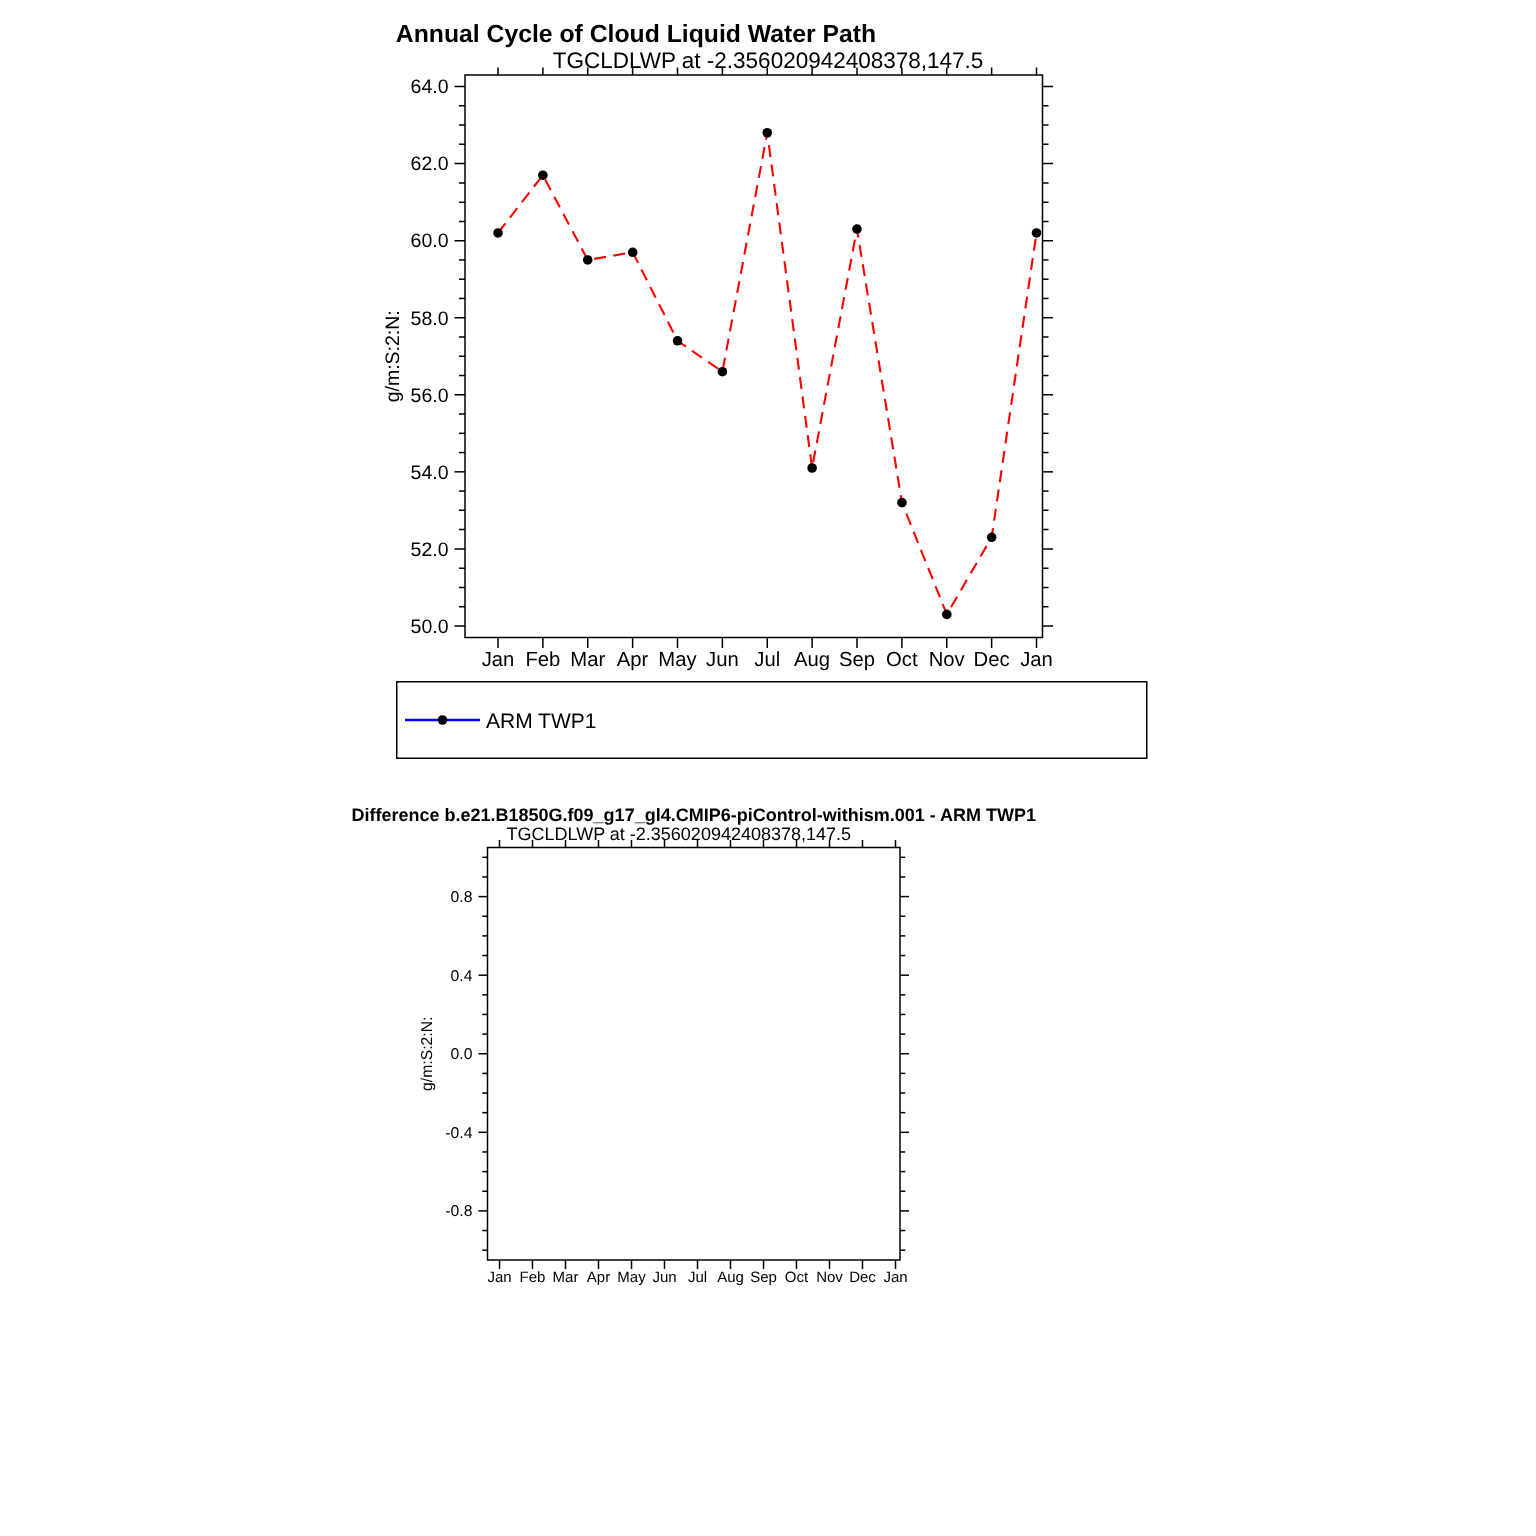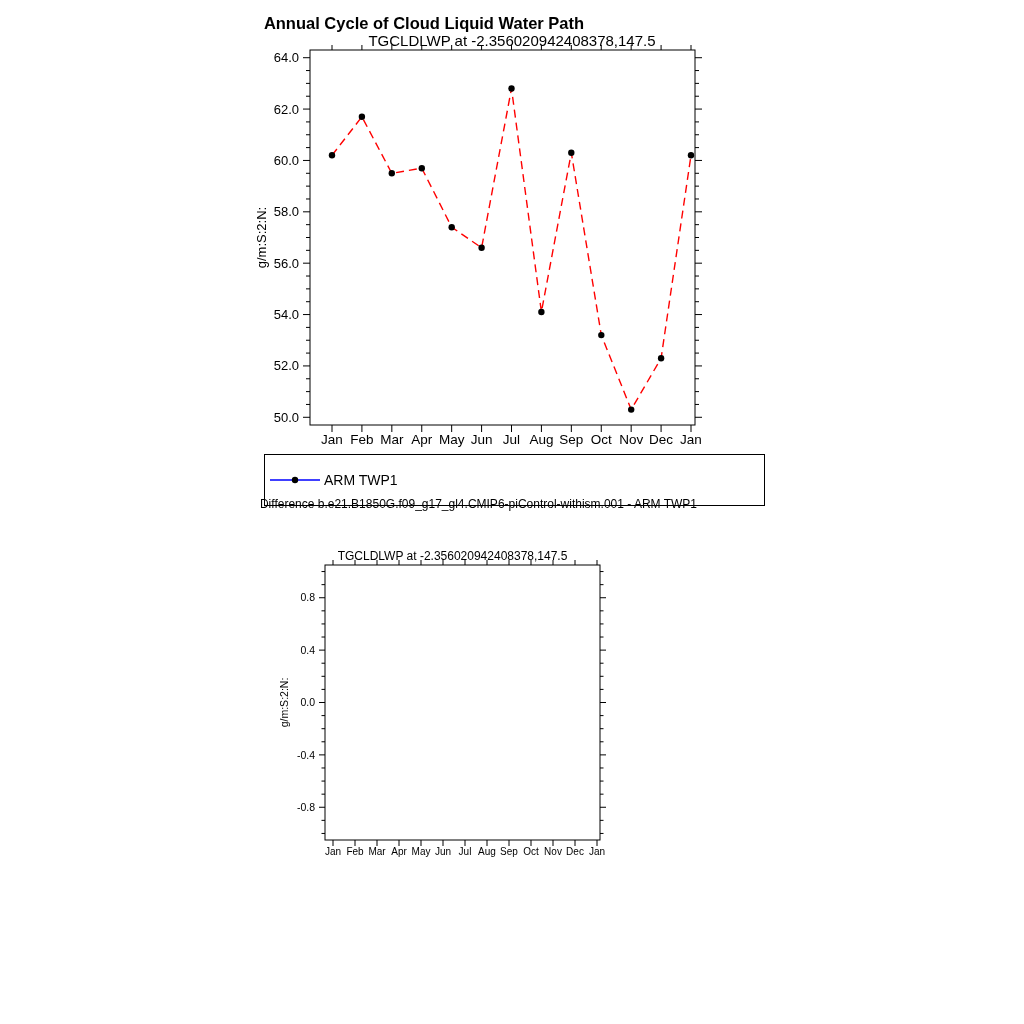--- a/index.html
+++ b/index.html
@@ -5,21 +5,21 @@
   html,body{margin:0;padding:0;background:#ffffff;}
   body{width:1024px;height:1024px;font-family:"Liberation Sans","DejaVu Sans",sans-serif;color:#000;}
   .canvas{position:relative;width:1024px;height:1024px;background:#fff;overflow:hidden;}
   .top-title{position:absolute;left:0;top:3px;width:848px;text-align:center;font-size:16.5px;font-weight:bold;margin-top:11px;}
   .top-subtitle{position:absolute;left:0;top:32px;width:1024px;text-align:center;font-size:15px;}
   .top-svg{position:absolute;left:230px;top:45px;}
   .legend{position:absolute;left:264px;top:454px;width:501px;height:52px;border:1px solid #000;
           box-sizing:border-box;display:flex;flex-direction:column;justify-content:flex-end;gap:1px;padding:16px 3px;}
   .legend-row{display:flex;align-items:center;height:23px;}
   .legend-label{font-size:14px;margin-left:2px;white-space:nowrap;}
-  .bottom-title{position:absolute;left:0;top:497px;width:925px;text-align:center;font-size:12px;font-weight:normal;margin-left:16px;}
+  .bottom-title{position:absolute;left:0;top:536px;width:925px;text-align:center;font-size:12px;font-weight:bold;}
   .bottom-subtitle{position:absolute;left:0;top:549px;width:905px;text-align:center;font-size:12px;}
   .bottom-svg{position:absolute;left:270px;top:560px;}
   svg text{fill:#000;stroke:none;}
 </style>
 </head>
 <body>
 
 <div class="canvas">
 
   <div class="top-title">Annual Cycle of Cloud Liquid Water Path</div>

